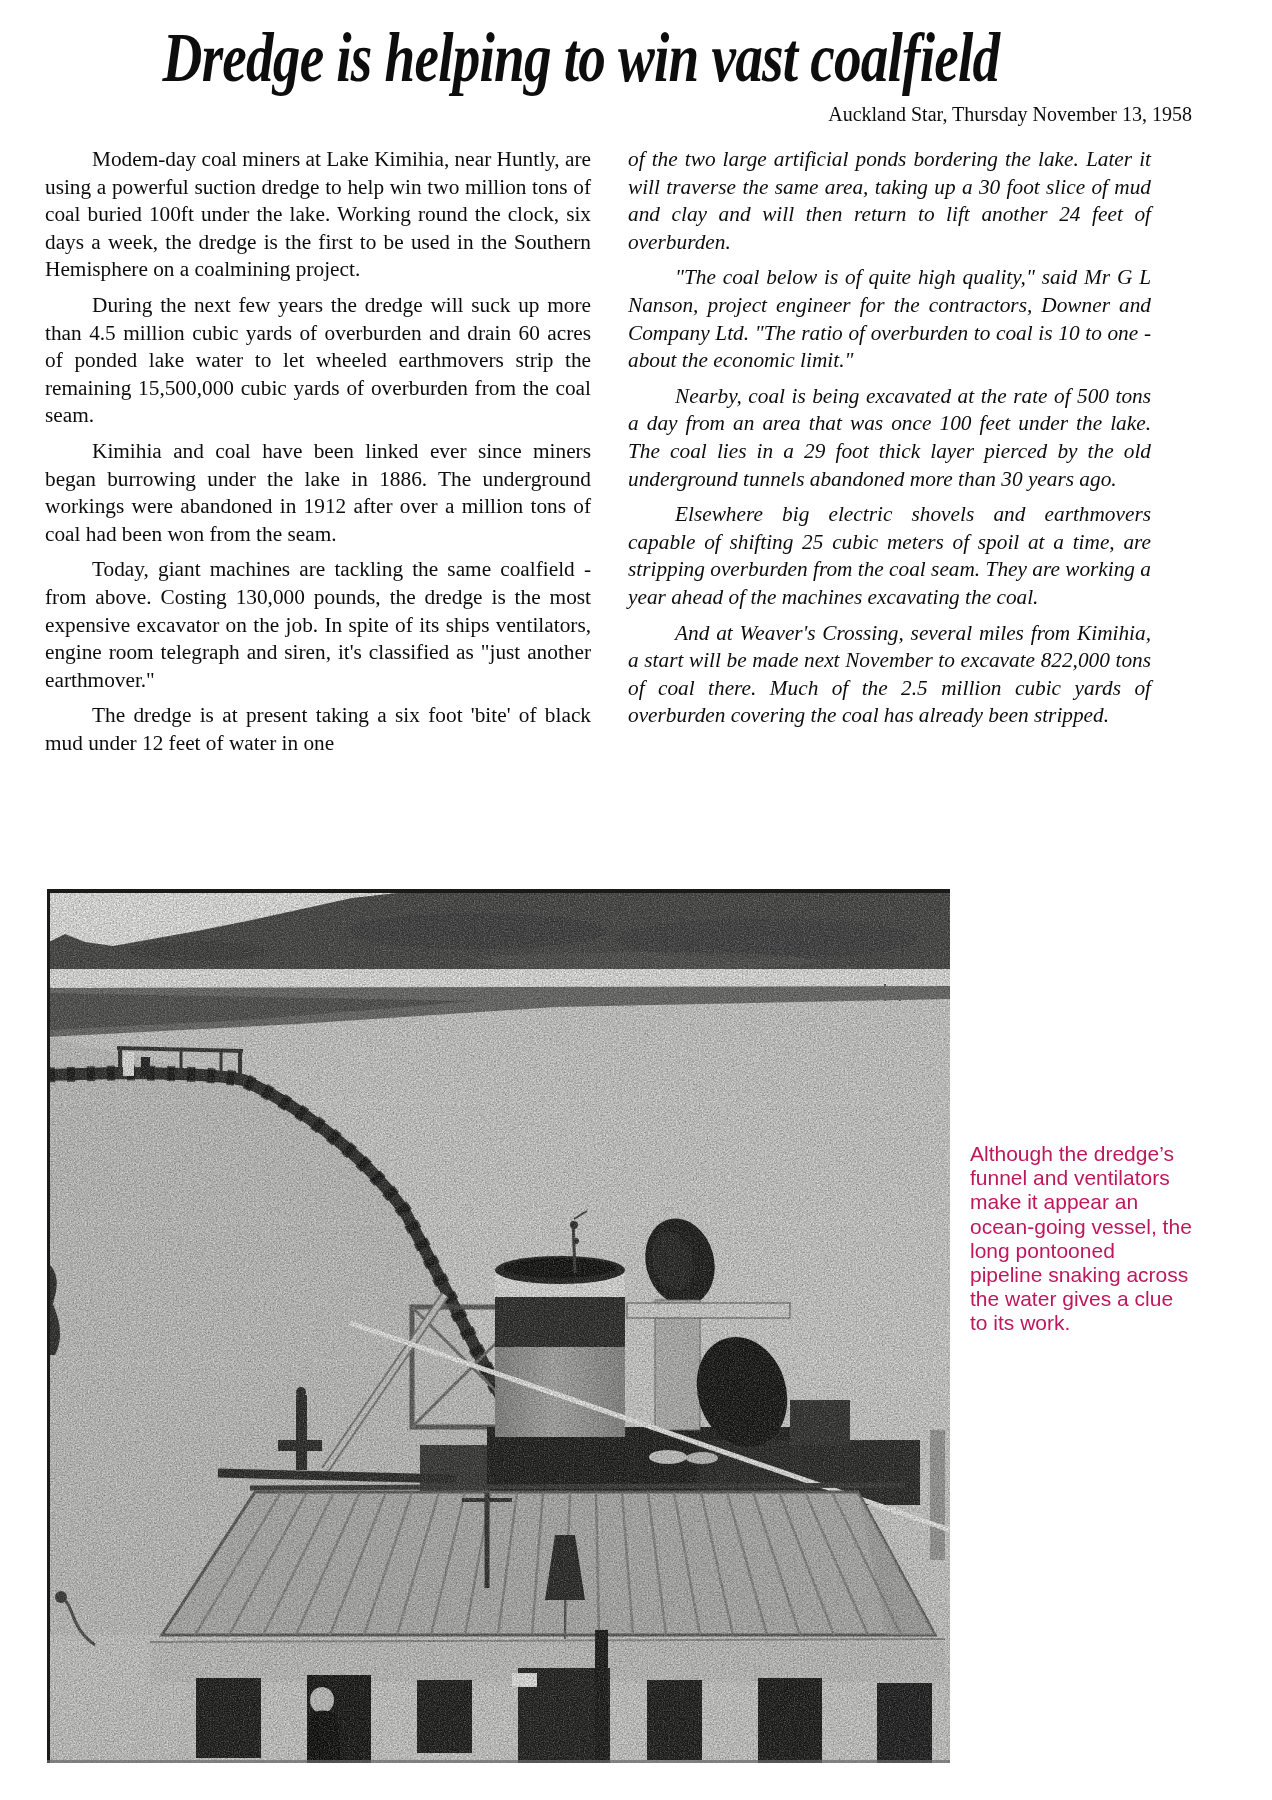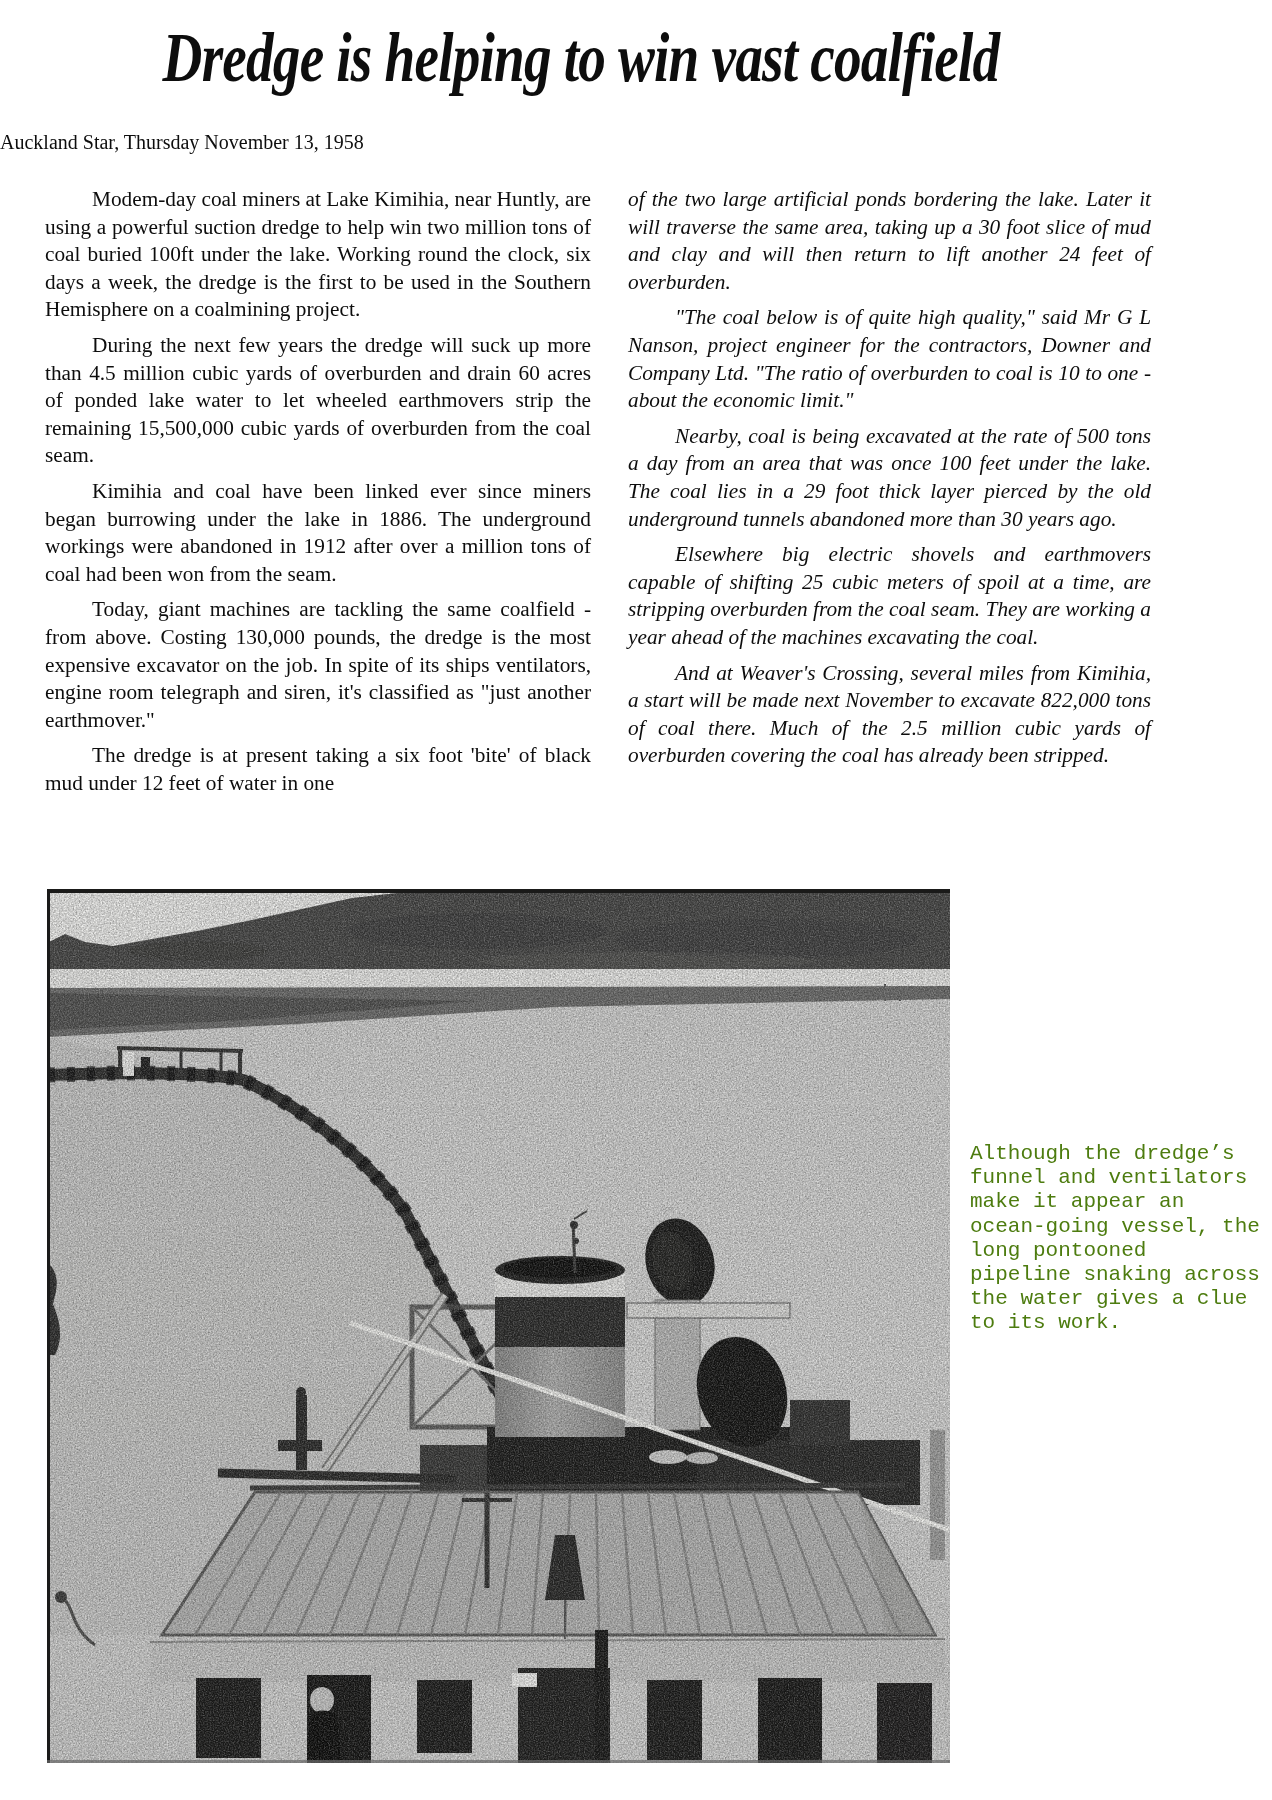--- a/index.html
+++ b/index.html
@@ -3,34 +3,34 @@
 <meta charset="utf-8">
 <style>
   html,body{margin:0;padding:0;background:#ffffff;}
   .page{position:relative;width:1272px;height:1800px;background:#ffffff;overflow:hidden;
         font-family:"Liberation Serif",serif;color:#0d0d0d;}
   .headline{position:absolute;left:0;top:12px;width:1148px;margin:7px;text-align:center;
         font-family:"Liberation Serif",serif;font-style:italic;font-weight:bold;
         font-size:69px;line-height:78px;white-space:nowrap;}
   .headline .ttl{display:inline-block;transform:scaleX(0.80);transform-origin:50% 50%;
         letter-spacing:-1px;}
-  .byline{position:absolute;left:0;top:102px;width:1192px;text-align:left;
-        font-size:20px;line-height:24px;font-family:"Liberation Serif",serif;margin-top:28px;}
-  .col{position:absolute;top:146px;margin-top:40px;}
+  .byline{position:absolute;left:0;top:102px;width:1192px;text-align:right;
+        font-size:20px;line-height:24px;font-family:"Liberation Serif",serif;}
+  .col{position:absolute;top:146px;}
   .col1{left:45px;width:546px;}
   .col2{left:628px;width:523px;font-style:italic;}
   .col p{margin:0 0 8px 0;text-indent:47px;text-align:justify;
         font-size:21.3px;line-height:27.6px;font-family:"Liberation Serif",serif;}
   .col p.cont{text-indent:0;}
   .photo{position:absolute;left:47px;top:889px;width:903px;height:874px;margin:0;
         background:#d0d0cf;}
   .photo svg{display:block;}
   .caption{position:absolute;left:970px;top:1142px;width:292px;
-        font-family:Liberation Mono, monospace;font-size:21px;line-height:24.2px;
-        color:#4d7c0f;}
+        font-family:Liberation Sans, sans-serif;font-size:21px;line-height:24.2px;
+        color:#be185d;}
   .caption p{margin:0 0 16px 0;white-space:pre-line;}
 </style>
 </head>
 <body>
 
 <div class="page">
 
   <h1 class="headline"><span class="ttl">Dredge is helping to win vast coalfield</span></h1>
 
   <div class="byline">Auckland Star, Thursday November 13, 1958</div>

